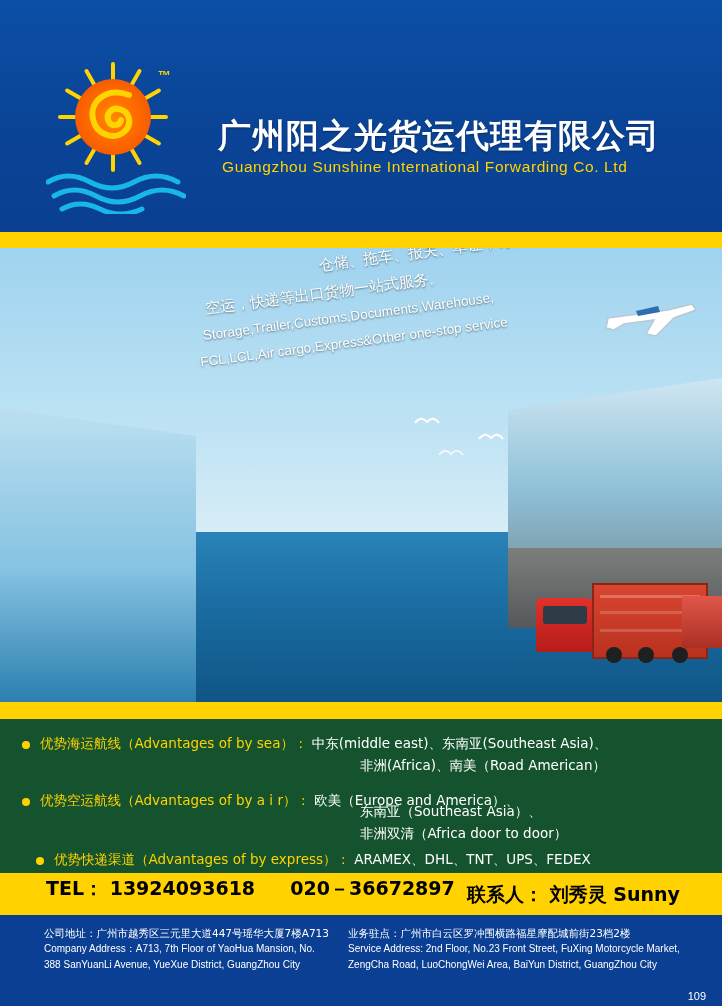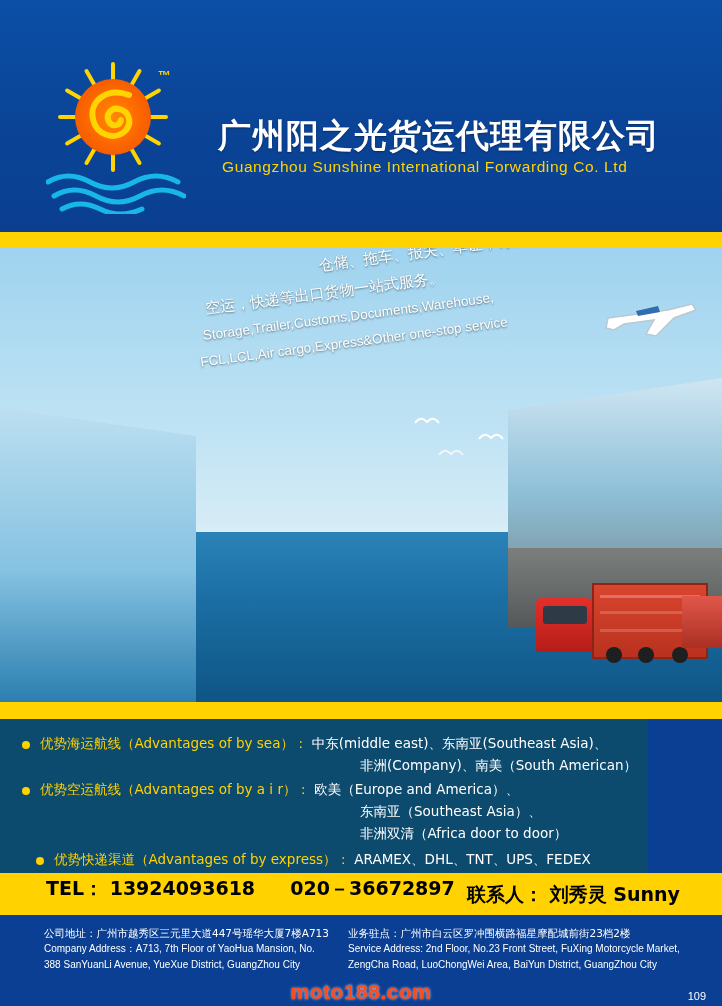--- a/index.html
+++ b/index.html
@@ -200,22 +200,22 @@
   }
   .slogan .cn.l1 { margin-left: 126px; }
   .slogan .cn.l2 { margin-left: 8px; }
   .slogan .en.l3 { margin-left: 2px; }
   .slogan .en.l4 { margin-left: -4px; }
 
   
   .adv {
     position: absolute;
     left: 0; top: 719px;
-    width: 648px; height: 154px;
-    background: #0c4a6e;
+    width: 722px; height: 154px;
+    background: #14532d;
   }
   .adv-row {
     position: absolute;
     left: 40px;
     color: #ffffff;
     font-family: "DejaVu Sans", sans-serif;
     font-size: 13.5px;
     white-space: nowrap;
   }
   .bullet {
@@ -407,24 +407,24 @@
 
   <div class="band band-bottom"></div>
 
   <div class="adv">
     <div class="adv-row adv-r1">
       <span class="bullet"></span>
       <span class="adv-label">优势海运航线（Advantages of by sea）：</span>
       <span class="adv-val">中东(middle east)、东南亚(Southeast Asia)、</span>
     </div>
     <div class="adv-row" style="top:38px; left:360px;">
-      <span class="adv-val">非洲(Company)、南美（South American）</span>
-    </div>
-
-    <div class="adv-row adv-r2" style="top:62px;">
+      <span class="adv-val">非洲(Africa)、南美（Road American）</span>
+    </div>
+
+    <div class="adv-row adv-r2" style="top:73px;">
       <span class="bullet"></span>
       <span class="adv-label">优势空运航线（Advantages of by a i r）：</span>
       <span class="adv-val">欧美（Europe and America）、</span>
     </div>
     <div class="adv-row" style="top:84px; left:360px;">
       <span class="adv-val">东南亚（Southeast Asia）、</span>
     </div>
     <div class="adv-row" style="top:106px; left:360px;">
       <span class="adv-val">非洲双清（Africa  door to door）</span>
     </div>
@@ -454,16 +454,15 @@
       <div class="addr-cn">公司地址：广州市越秀区三元里大道447号瑶华大厦7楼A713</div>
       <div class="addr-en">Company Address：A713, 7th Floor of YaoHua Mansion, No.</div>
       <div class="addr-en">388 SanYuanLi Avenue, YueXue District, GuangZhou City</div>
     </div>
     <div class="addr-col addr-right">
       <div class="addr-cn">业务驻点：广州市白云区罗冲围横路福星摩配城前街23档2楼</div>
       <div class="addr-en">Service Address: 2nd Floor, No.23 Front Street, FuXing Motorcycle Market,</div>
       <div class="addr-en">ZengCha Road, LuoChongWei Area, BaiYun District, GuangZhou City</div>
     </div>
     <div class="page-no">109</div>
-    <div class="watermark">moto188.com</div>
   </div>
 
 </div>
 
 </body></html>

